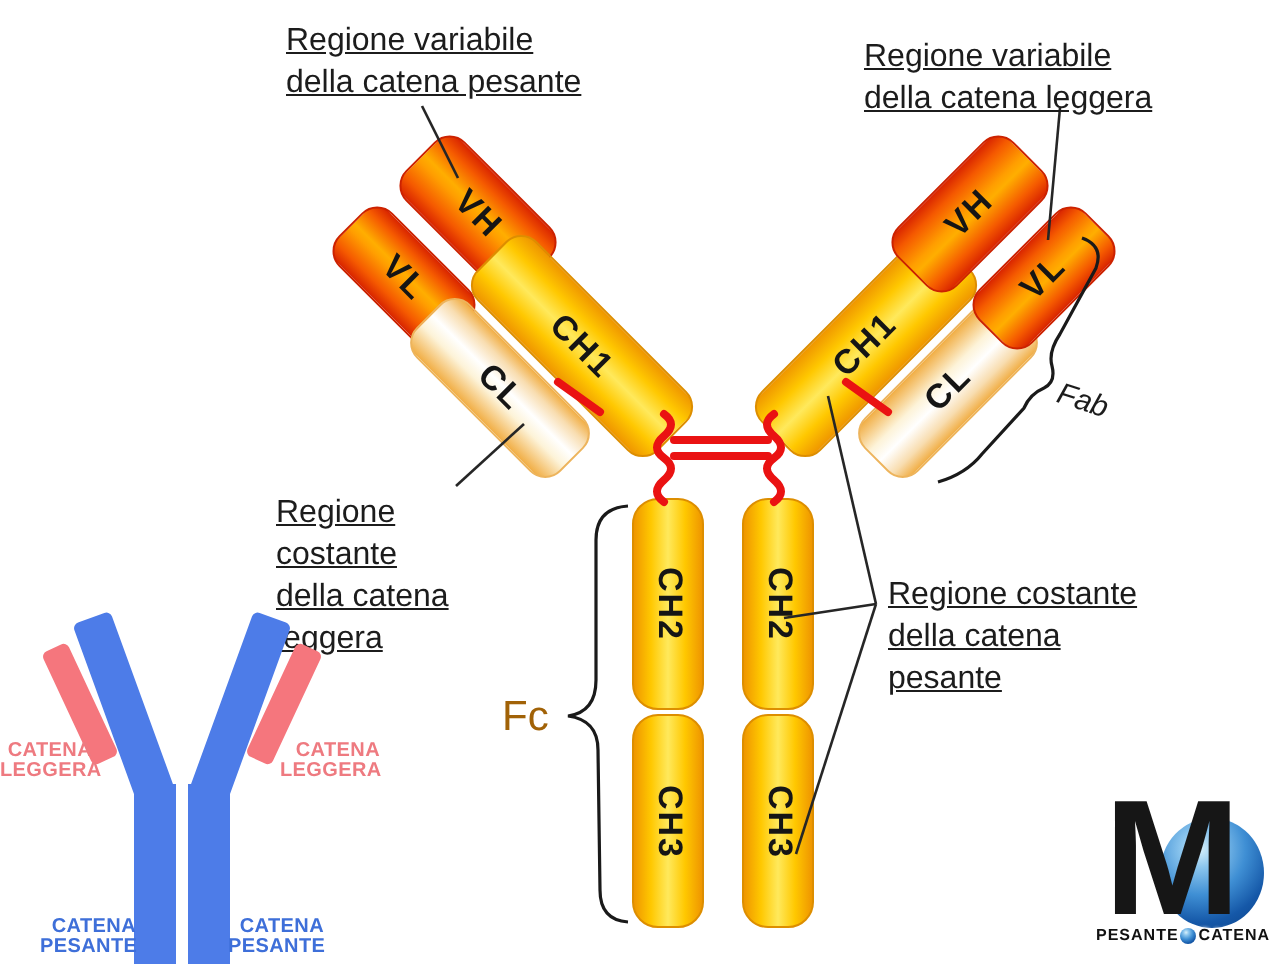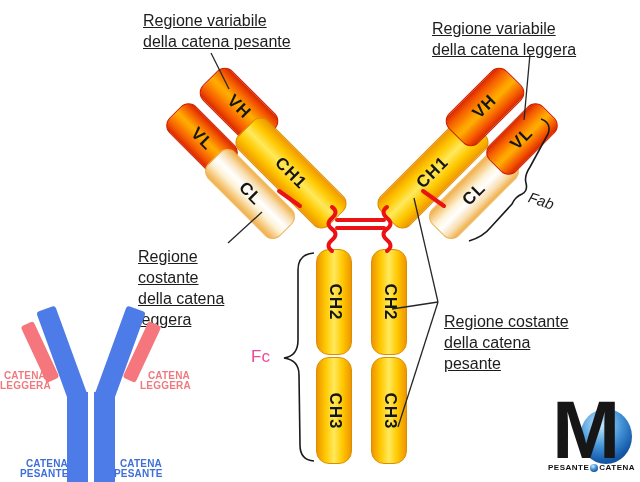--- a/index.html
+++ b/index.html
@@ -13,21 +13,21 @@
   .bar.cream{background:linear-gradient(to right,#f1ae45 0%,#fdf3d8 35%,#ffffff 55%,#f8ddb0 80%,#f1ae45 100%);border:1px solid #edb45c;}
   .bar.central{border-radius:13px;}
   .bar span{font-weight:bold;font-size:17px;letter-spacing:1px;color:#151515;white-space:nowrap;}
   .t-dl{transform:rotate(90deg);}   
   .t-dr{transform:rotate(-90deg);}  
   .r-m45{transform:rotate(-45deg);}
   .r-p45{transform:rotate(45deg);}
   
   .lbl{position:absolute;font-size:16px;line-height:21px;color:#1c1c1c;white-space:pre-line;text-decoration:underline;}
   .lbl-fab{position:absolute;font-size:15px;font-style:italic;color:#1c1c1c;transform:rotate(18deg);transform-origin:left center;}
-  .lbl-fc{position:absolute;font-size:17px;color:#ec4899;}
+  .lbl-fc{position:absolute;font-size:21px;color:#a16207;}
   
   #overlay{position:absolute;left:0;top:0;pointer-events:none;}
   
   .mini-bar{position:absolute;border-radius:3px;}
   .mini-blue{background:#4d7ce8;}
   .mini-pink{background:#f5767d;}
   .mini-lbl{position:absolute;font-size:10px;font-weight:bold;line-height:9.5px;text-align:right;
             white-space:pre-line;letter-spacing:0.2px;}
   .mini-lbl.pink{color:#ee7a80;}
   .mini-lbl.blue{color:#3e6fd9;}
@@ -107,21 +107,21 @@
   </svg>
 
   <div class="lbl" style="left:143px;top:10px;width:175px;">Regione variabile
 della catena pesante</div>
   <div class="lbl" style="left:432px;top:18px;width:175px;">Regione variabile
 della catena leggera</div>
   <div class="lbl" style="left:138px;top:203px;width:115px;margin-top:43px;">Regione
 costante
 della catena
 leggera</div>
-  <div class="lbl" style="left:444px;top:287px;width:145px;margin-top:24px;">Regione costante
+  <div class="lbl" style="left:444px;top:287px;width:145px;">Regione costante
 della catena
 pesante</div>
   <div class="lbl-fab" style="left:529px;top:188px;">Fab</div>
   <div class="lbl-fc" style="left:251px;top:347px;">Fc</div>
 
   <div class="mini-bar mini-pink" style="left:33px;top:321px;width:14px;height:62px;transform:rotate(-25deg);"></div>
   <div class="mini-bar mini-pink" style="left:135px;top:321px;width:14px;height:62px;transform:rotate(25deg);"></div>
   <div class="mini-bar mini-blue" style="left:52px;top:306px;width:20px;height:96px;transform:rotate(-20deg);"></div>
   <div class="mini-bar mini-blue" style="left:110px;top:306px;width:20px;height:96px;transform:rotate(20deg);"></div>
   <div class="mini-bar mini-blue" style="left:67px;top:392px;width:21px;height:90px;border-radius:0;"></div>

